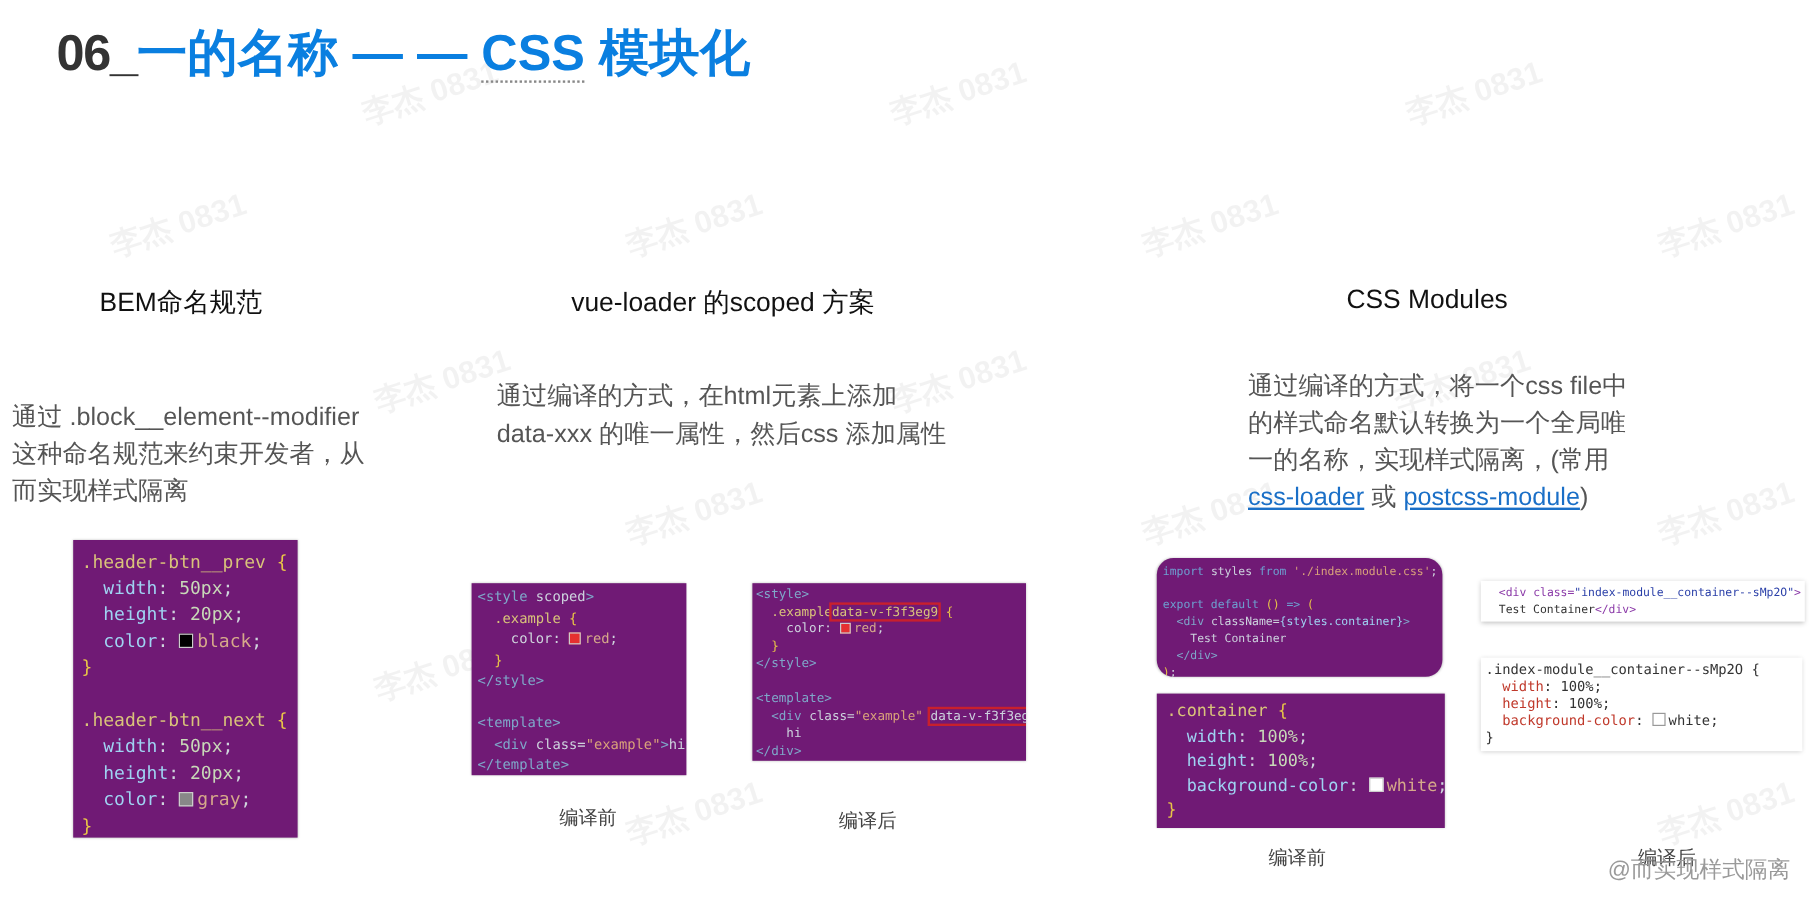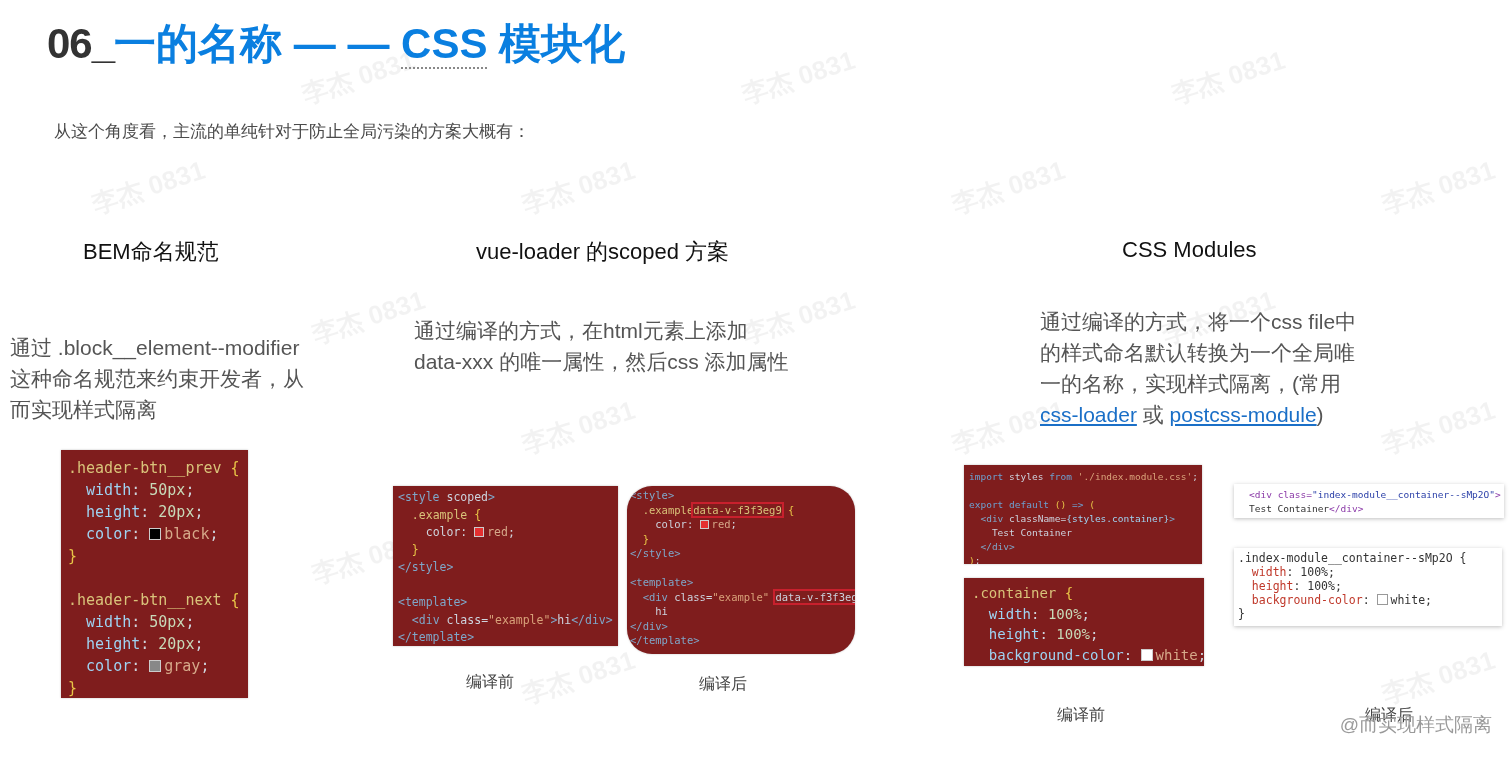--- a/index.html
+++ b/index.html
@@ -6,21 +6,21 @@
   body{width:1512px;height:758px;position:relative;background:#ffffff;overflow:hidden;font-family:"Liberation Sans","DejaVu Sans",sans-serif;}
   .abs{position:absolute;}
   .title{left:47px;top:18px;font-size:42px;font-weight:bold;white-space:nowrap;line-height:52px;}
   .title .num{color:#333333;letter-spacing:-1px;}
   .title .txt{color:#0a7fe0;font-weight:bold;}
   .title .css{border-bottom:2px dotted #888;}
   .intro{left:54px;top:118px;font-size:17px;color:#4a4a4a;line-height:27px;}
   .section-h{font-size:22px;color:#111;white-space:nowrap;}
   .desc{font-size:21px;color:#555;line-height:31px;}
   .desc a{color:#1a6fc7;text-decoration:underline;}
-  .code{position:absolute;background:#7f1d1d;font-family:"DejaVu Sans Mono","Liberation Mono",monospace;color:#cfd5dd;overflow:hidden;box-shadow:0 0 2px rgba(0,0,0,.25);}
+  .code{position:absolute;background:#701a75;font-family:"DejaVu Sans Mono","Liberation Mono",monospace;color:#cfd5dd;overflow:hidden;box-shadow:0 0 2px rgba(0,0,0,.25);}
   .code pre{margin:0;font-family:inherit;white-space:pre;}
   .sel{color:#d9c37a;}
   .brace{color:#e8c547;}
   .prop{color:#9fd3f2;}
   .val{color:#d6a98a;}
   .num2{color:#c8d9b8;}
   .tag{color:#7fa7c9;}
   .attr{color:#cdd3de;}
   .str{color:#d9a27a;}
   .kw{color:#6da0d0;}
@@ -52,21 +52,20 @@
 <div class="wm" style="left:1380px;top:410px;">李杰 0831</div>
 <div class="wm" style="left:310px;top:540px;">李杰 0831</div>
 <div class="wm" style="left:1380px;top:660px;">李杰 0831</div>
 <div class="wm" style="left:520px;top:660px;">李杰 0831</div>
 
 <div class="abs title">
   <span class="num">06_</span><span class="txt">一的名称 — — </span><span class="txt css">CSS</span><span class="txt"> 模块化</span>
 </div>
 
 <div class="abs intro">
-  <div>从这个角度看，主流的单纯针对于防止全局污染的方案大概有：</div>
 </div>
 
 <div class="abs section-h" style="left:83px;top:237px;">BEM命名规范</div>
 <div class="abs section-h" style="left:476px;top:237px;">vue-loader 的scoped 方案</div>
 <div class="abs section-h" style="left:1122px;top:237px;">CSS Modules</div>
 
 <div class="abs desc" style="left:10px;top:332px;">
   <div>通过 .block__element--modifier</div>
   <div>这种命名规范来约束开发者，从</div>
   <div>而实现样式隔离</div>
@@ -93,60 +92,60 @@
   <span class="prop">color</span>: <span class="sw" style="background:#000;"></span><span class="val">black</span>;
 <span class="brace">}</span>
 
 <span class="sel">.header-btn__next</span> <span class="brace">{</span>
   <span class="prop">width</span>: <span class="num2">50px</span>;
   <span class="prop">height</span>: <span class="num2">20px</span>;
   <span class="prop">color</span>: <span class="sw" style="background:#888;"></span><span class="val">gray</span>;
 <span class="brace">}</span></pre>
 </div>
 
-<div class="code" style="left:393px;top:486px;width:225px;height:160px;font-size:11.5px;line-height:17.5px;padding:3px 0 0 5px;box-sizing:border-box;">
+<div class="code" style="left:393px;top:486px;width:179px;height:160px;font-size:11.5px;line-height:17.5px;padding:3px 0 0 5px;box-sizing:border-box;">
 <pre><span class="tag">&lt;style</span> <span class="attr">scoped</span><span class="tag">&gt;</span>
   <span class="sel">.example</span> <span class="brace">{</span>
     <span class="prop" style="color:#cfd5dd">color</span>: <span class="sw" style="background:#e53030;width:8px;height:8px;"></span><span class="val">red</span>;
   <span class="brace">}</span>
 <span class="tag">&lt;/style&gt;</span>
 
 <span class="tag">&lt;template&gt;</span>
   <span class="tag">&lt;div</span> <span class="attr">class</span>=<span class="str">"example"</span><span class="tag">&gt;</span><span class="attr">hi</span><span class="tag">&lt;/div&gt;</span>
 <span class="tag">&lt;/template&gt;</span></pre>
 </div>
 
-<div class="code" style="left:627px;top:486px;width:228px;height:168px;font-size:10.5px;line-height:14.5px;padding:2px 0 0 3px;box-sizing:border-box;border-radius:25px;">
+<div class="code" style="left:627px;top:486px;width:228px;height:148px;font-size:10.5px;line-height:14.5px;padding:2px 0 0 3px;box-sizing:border-box;">
 <pre><span class="tag">&lt;style&gt;</span>
   <span class="sel">.example</span><span class="sel box">data-v-f3f3eg9</span> <span class="brace">{</span>
     <span class="attr">color</span>: <span class="sw" style="background:#e53030;width:7px;height:7px;"></span><span class="val">red</span>;
   <span class="brace">}</span>
 <span class="tag">&lt;/style&gt;</span>
 
 <span class="tag">&lt;template&gt;</span>
   <span class="tag">&lt;div</span> <span class="attr">class</span>=<span class="str">"example"</span> <span class="attr box">data-v-f3f3eg9</span>
     <span class="attr">hi</span>
 <span class="tag">&lt;/div&gt;</span>
 <span class="tag">&lt;/template&gt;</span></pre>
 </div>
 
 <div class="abs cap" style="left:466px;top:672px;">编译前</div>
 <div class="abs cap" style="left:699px;top:674px;">编译后</div>
 
-<div class="code" style="left:964px;top:465px;width:238px;height:99px;font-size:9.5px;line-height:14px;padding:5px 0 0 5px;box-sizing:border-box;">
+<div class="code" style="left:964px;top:465px;width:238px;height:99px;font-size:9.5px;line-height:14px;padding:5px 0 0 5px;box-sizing:border-box;border-radius:14px;">
 <pre><span class="kw">import</span> <span class="attr">styles</span> <span class="kw">from</span> <span class="str">'./index.module.css'</span>;
 
 <span class="kw">export default</span> <span class="brace">()</span> <span class="kw">=&gt;</span> <span class="brace">(</span>
   <span class="tag">&lt;div</span> <span class="attr">className</span>=<span class="prop">{styles.container}</span><span class="tag">&gt;</span>
     <span class="attr">Test Container</span>
   <span class="tag">&lt;/div&gt;</span>
 <span class="brace">)</span>;</pre>
 </div>
 
-<div class="code" style="left:964px;top:578px;width:240px;height:88px;font-size:14px;line-height:20.5px;padding:5px 0 0 8px;box-sizing:border-box;">
+<div class="code" style="left:964px;top:578px;width:240px;height:112px;font-size:14px;line-height:20.5px;padding:5px 0 0 8px;box-sizing:border-box;">
 <pre><span class="sel">.container</span> <span class="brace">{</span>
   <span class="prop">width</span>: <span class="num2">100%</span>;
   <span class="prop">height</span>: <span class="num2">100%</span>;
   <span class="prop">background-color</span>: <span class="sw" style="background:#fff;"></span><span class="val">white</span>;
 <span class="brace">}</span></pre>
 </div>
 
 <div class="light" style="left:1234px;top:484px;width:270px;height:34px;font-size:9.5px;line-height:13.5px;padding:4px 0 0 15px;box-sizing:border-box;">
 <pre><span class="ltag">&lt;div</span> <span class="ltag">class=</span><span style="color:#2a3fa8">"<span>index-module__container--sMp2O</span>"</span><span class="ltag">&gt;</span>
 <span>Test Container</span><span class="ltag">&lt;/div&gt;</span></pre>

